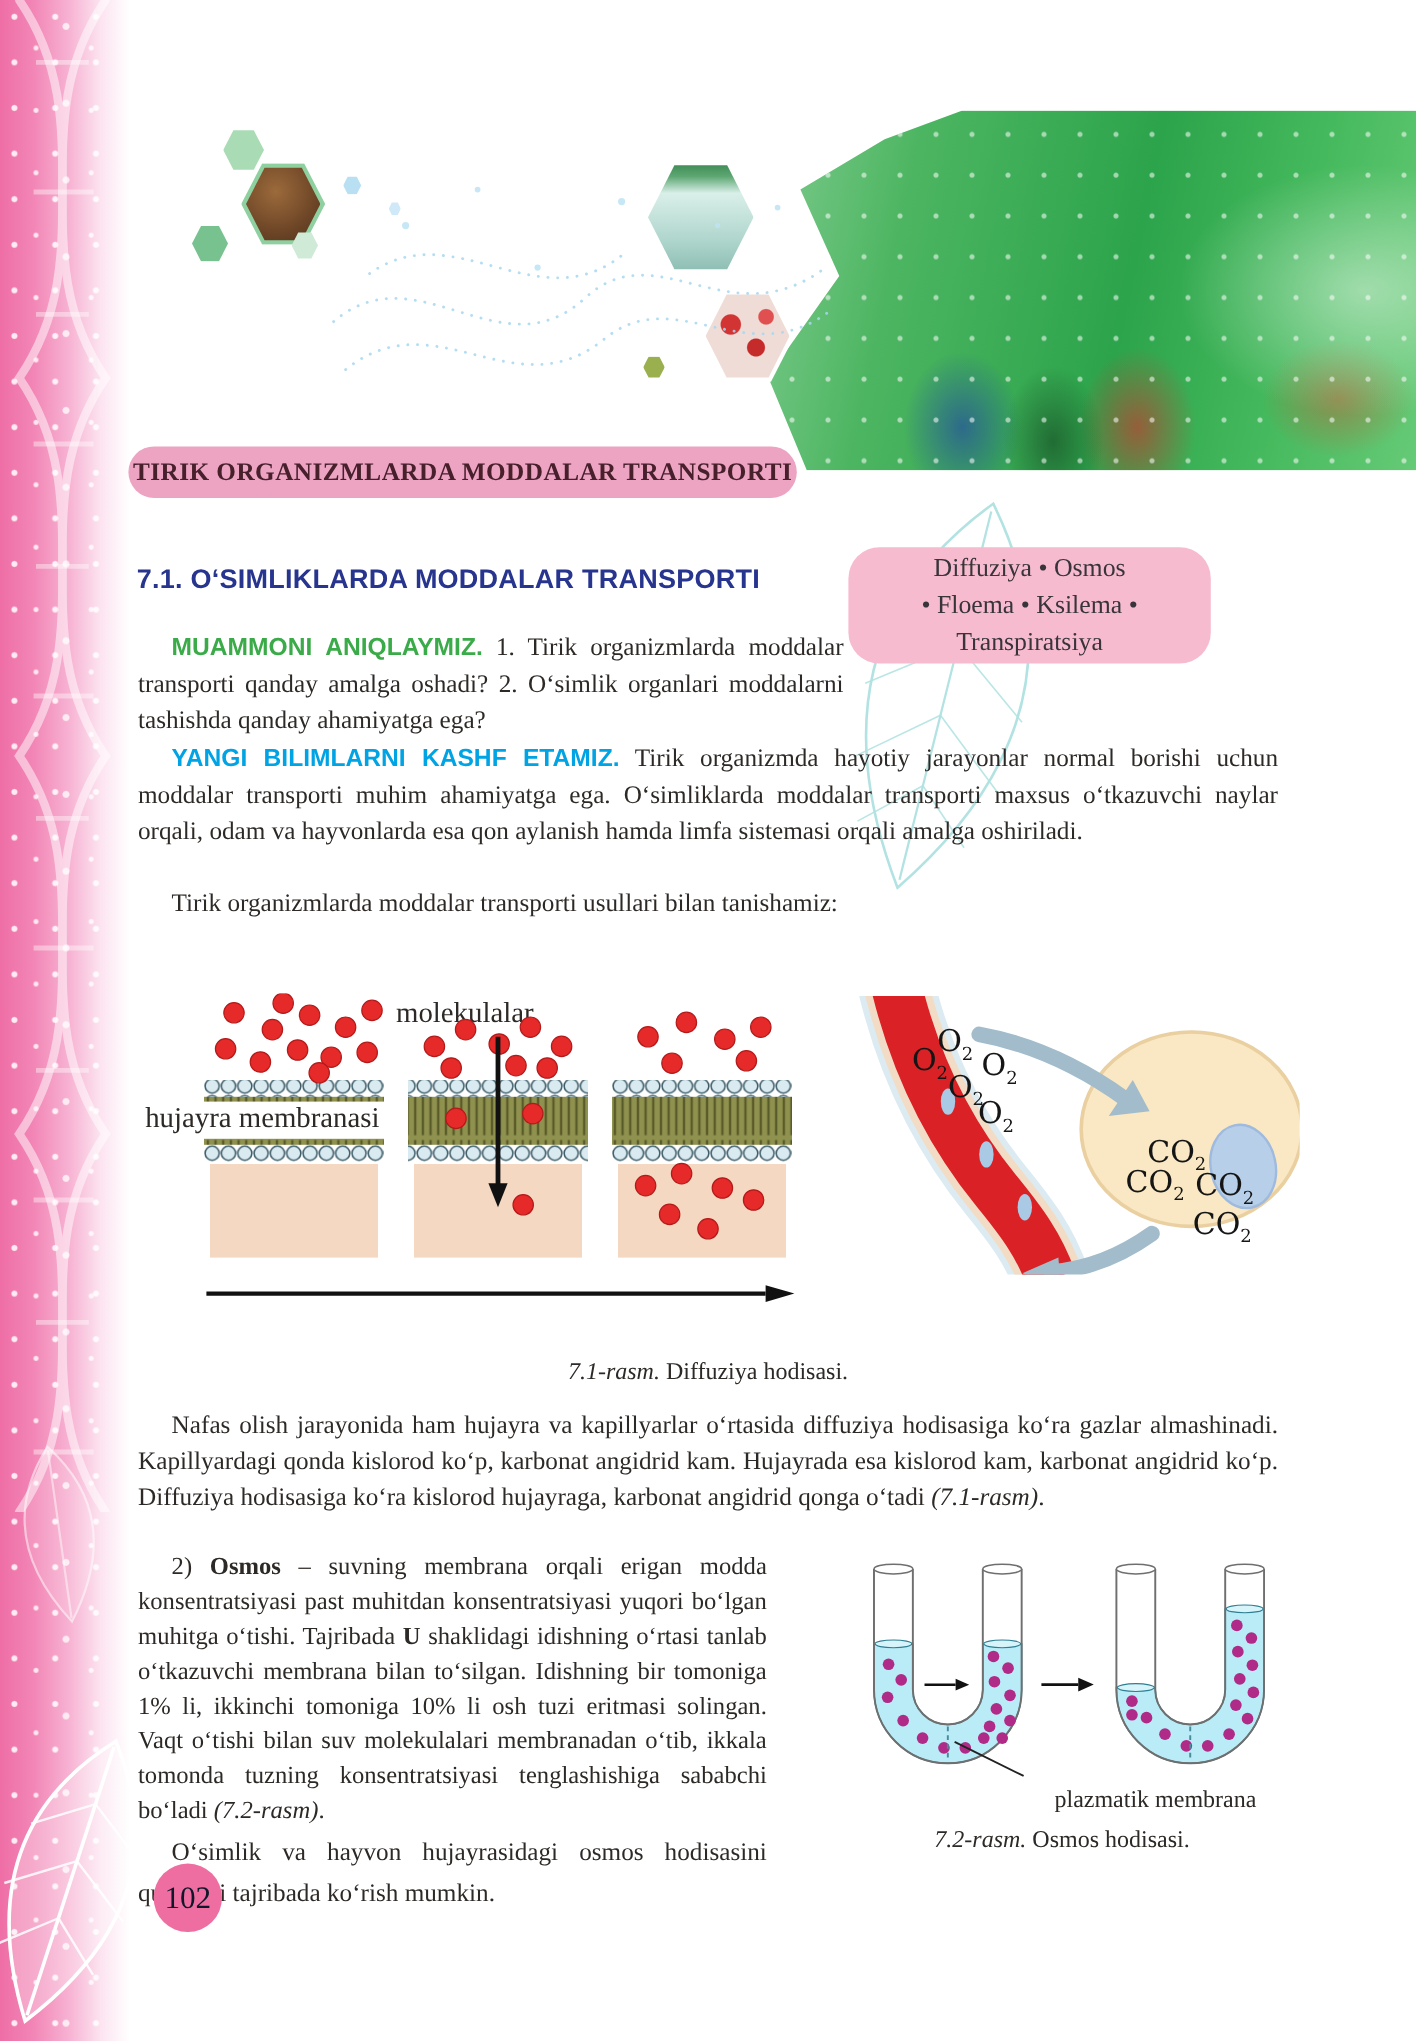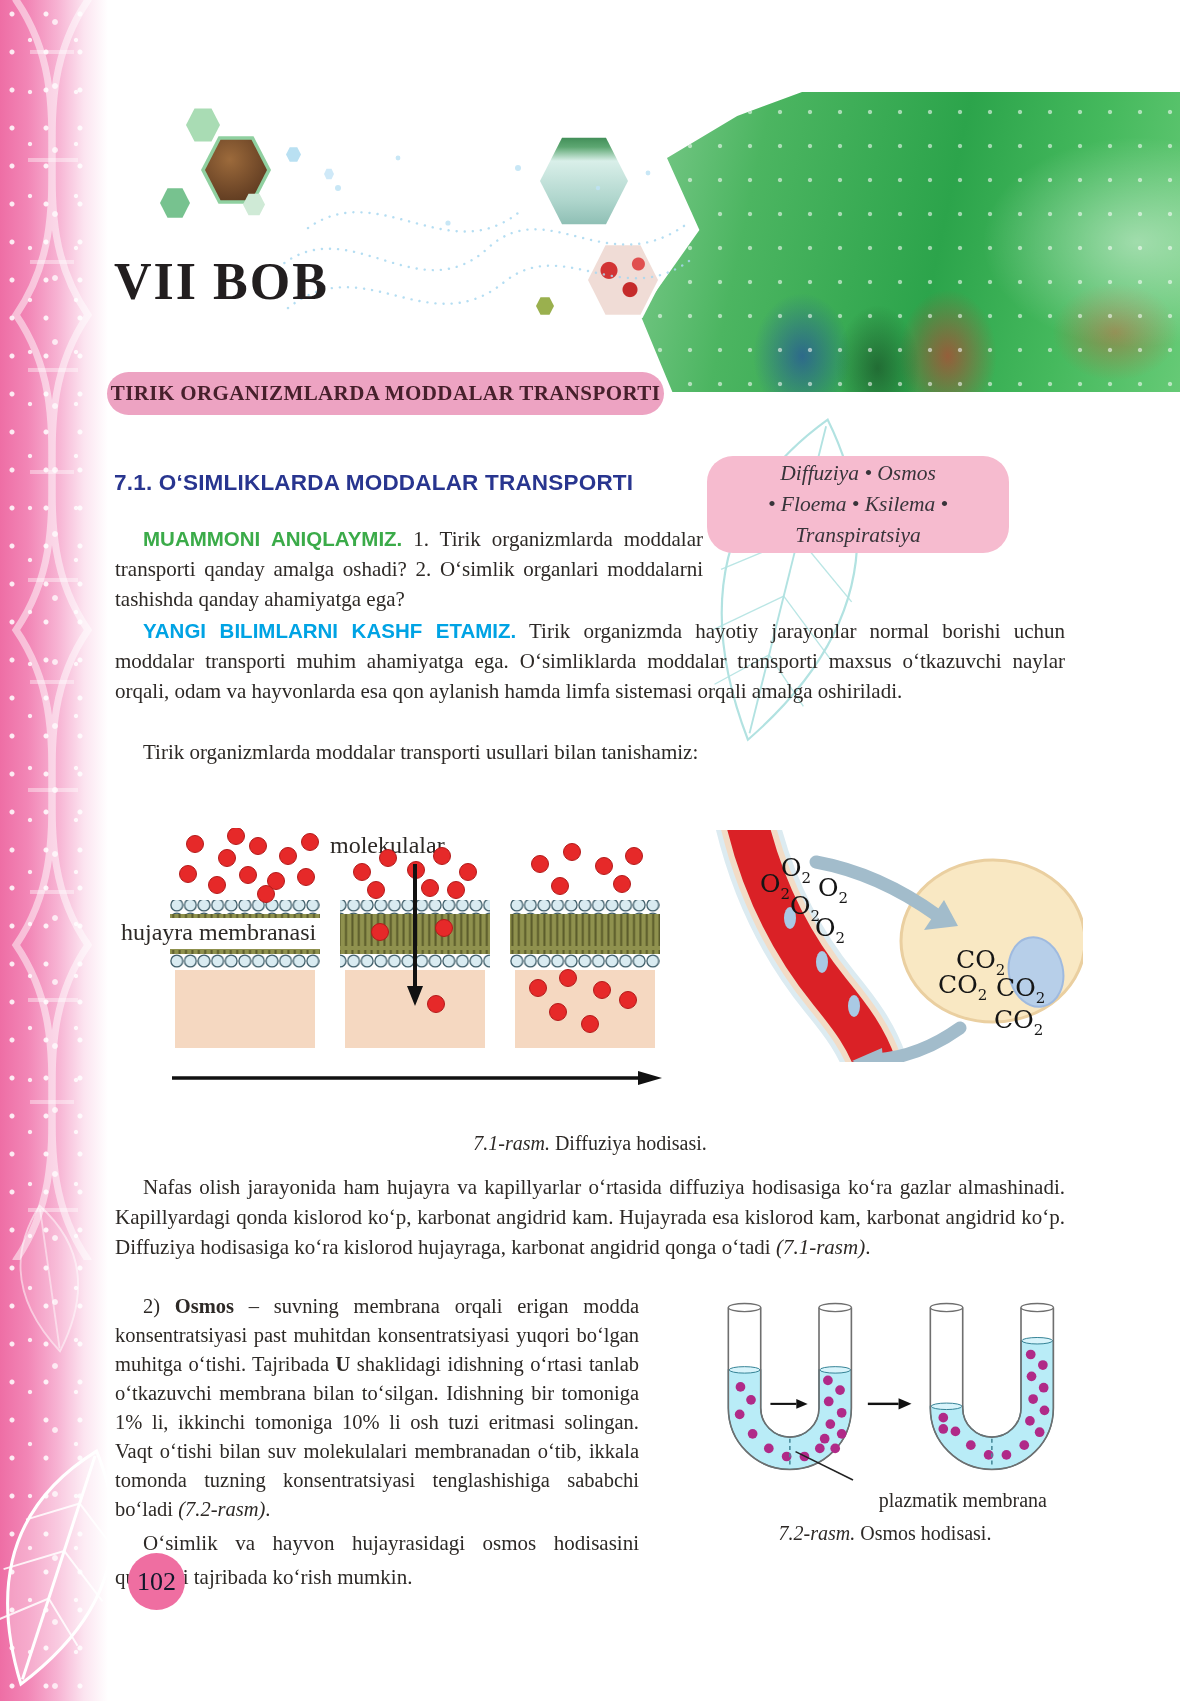--- a/index.html
+++ b/index.html
@@ -43,21 +43,21 @@
   .section-title{position:absolute;left:114px;top:470px;font-family:"Liberation Sans","DejaVu Sans",sans-serif;
     font-size:22.5px;font-weight:bold;color:#28358f;letter-spacing:.2px;}
 
   
   .para{position:absolute;text-align:justify;font-size:21px;line-height:30px;}
   .indent{text-indent:28px;}
   .lead-green{font-family:"Liberation Sans","DejaVu Sans",sans-serif;font-weight:bold;color:#3bab49;font-size:20.5px;}
   .lead-cyan{font-family:"Liberation Sans","DejaVu Sans",sans-serif;font-weight:bold;color:#00a3e4;font-size:20.5px;}
   .keywords-box{position:absolute;left:707px;top:456px;width:302px;height:97px;border-radius:26px;
     background:#f6bbcf;display:flex;flex-direction:column;justify-content:center;align-items:center;z-index:3;}
-  .keywords-box div{font-style:italic;font-size:21.5px;line-height:31px;color:#38343a;}
+  .keywords-box div{font-size:21.5px;line-height:31px;color:#38343a;}
 
   
   .fig71{position:absolute;left:115px;top:818px;width:950px;height:282px;}
   .fig-label{position:absolute;font-size:24px;color:#2d2926;}
   .lbl-molecules{left:215px;top:14px;}
   .lbl-membrane{left:4px;top:100px;background:#ffffff;padding:1px 8px 3px 2px;z-index:2;}
   .lbl-cell{left:82px;top:168px;}
   .caption{position:absolute;width:950px;text-align:center;font-size:20px;color:#2d2926;}
   .cap-ref{font-style:italic;}
   .ref-italic{font-style:italic;margin-top:44px;}
@@ -157,21 +157,20 @@
         <line x1="80" y1="50" x2="124" y2="84"></line>
       <line x1="80" y1="95" x2="30" y2="132"></line>
         <line x1="80" y1="95" x2="130" y2="132"></line>
       <line x1="80" y1="140" x2="34" y2="178"></line>
         <line x1="80" y1="140" x2="126" y2="178"></line>
       <line x1="80" y1="185" x2="46" y2="216"></line>
         <line x1="80" y1="185" x2="114" y2="216"></line>
     </g>
   </svg>
 
-  <div class="chapter-title">VII BOB</div>
   <div class="banner">
     <span>TIRIK ORGANIZMLARDA MODDALAR TRANSPORTI</span>
   </div>
   <div class="section-title">7.1. O‘SIMLIKLARDA MODDALAR TRANSPORTI</div>
 
   <div class="keywords-box">
     <div>Diffuziya • Osmos</div>
     <div>• Floema • Ksilema •</div>
     <div>Transpiratsiya</div>
   </div>

